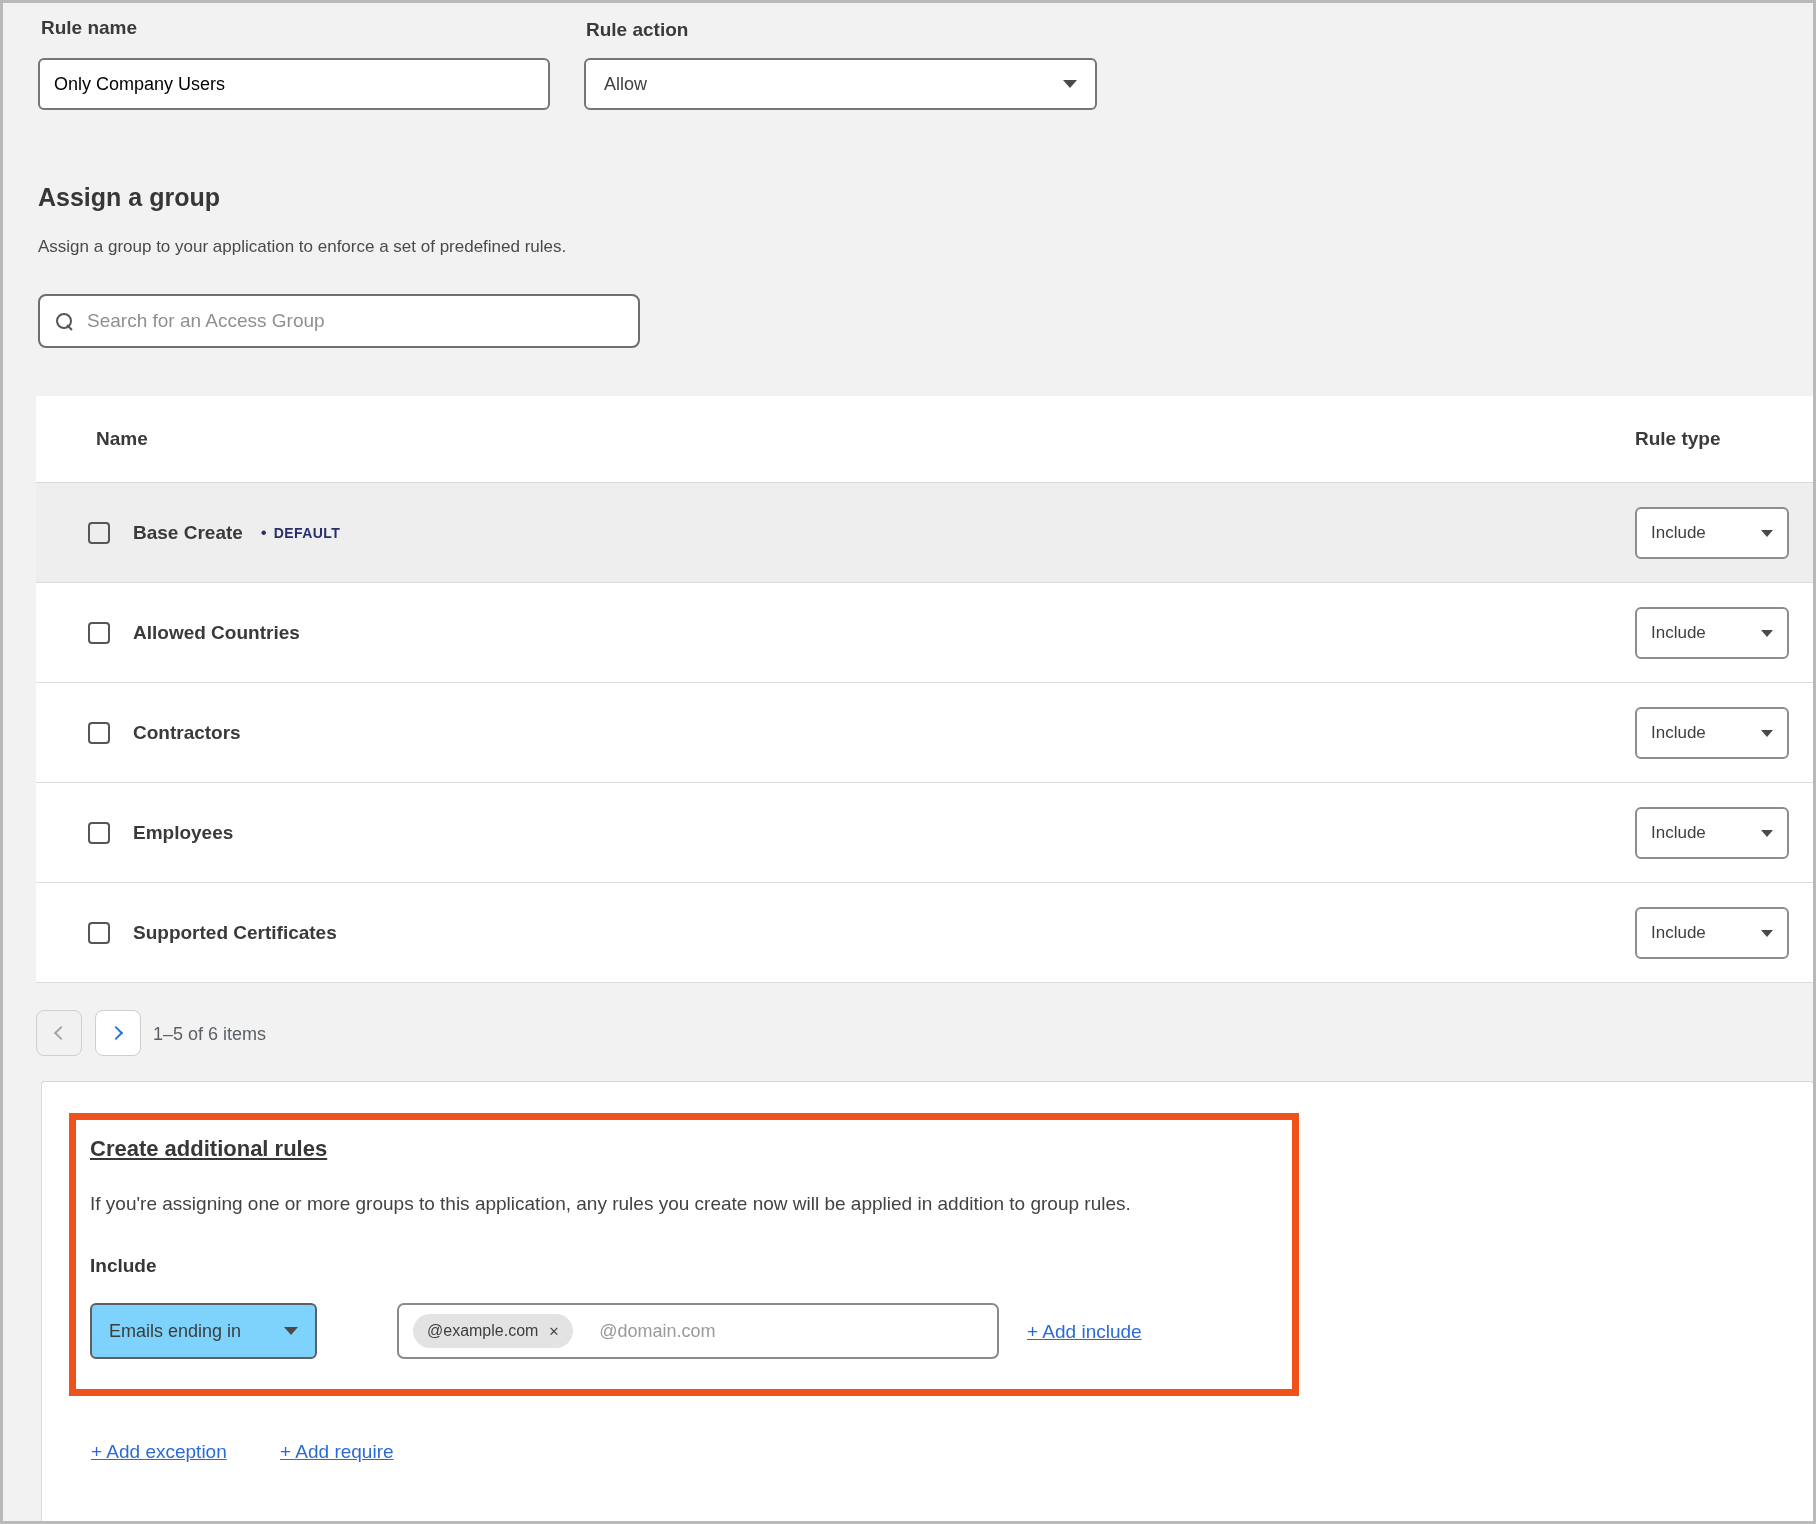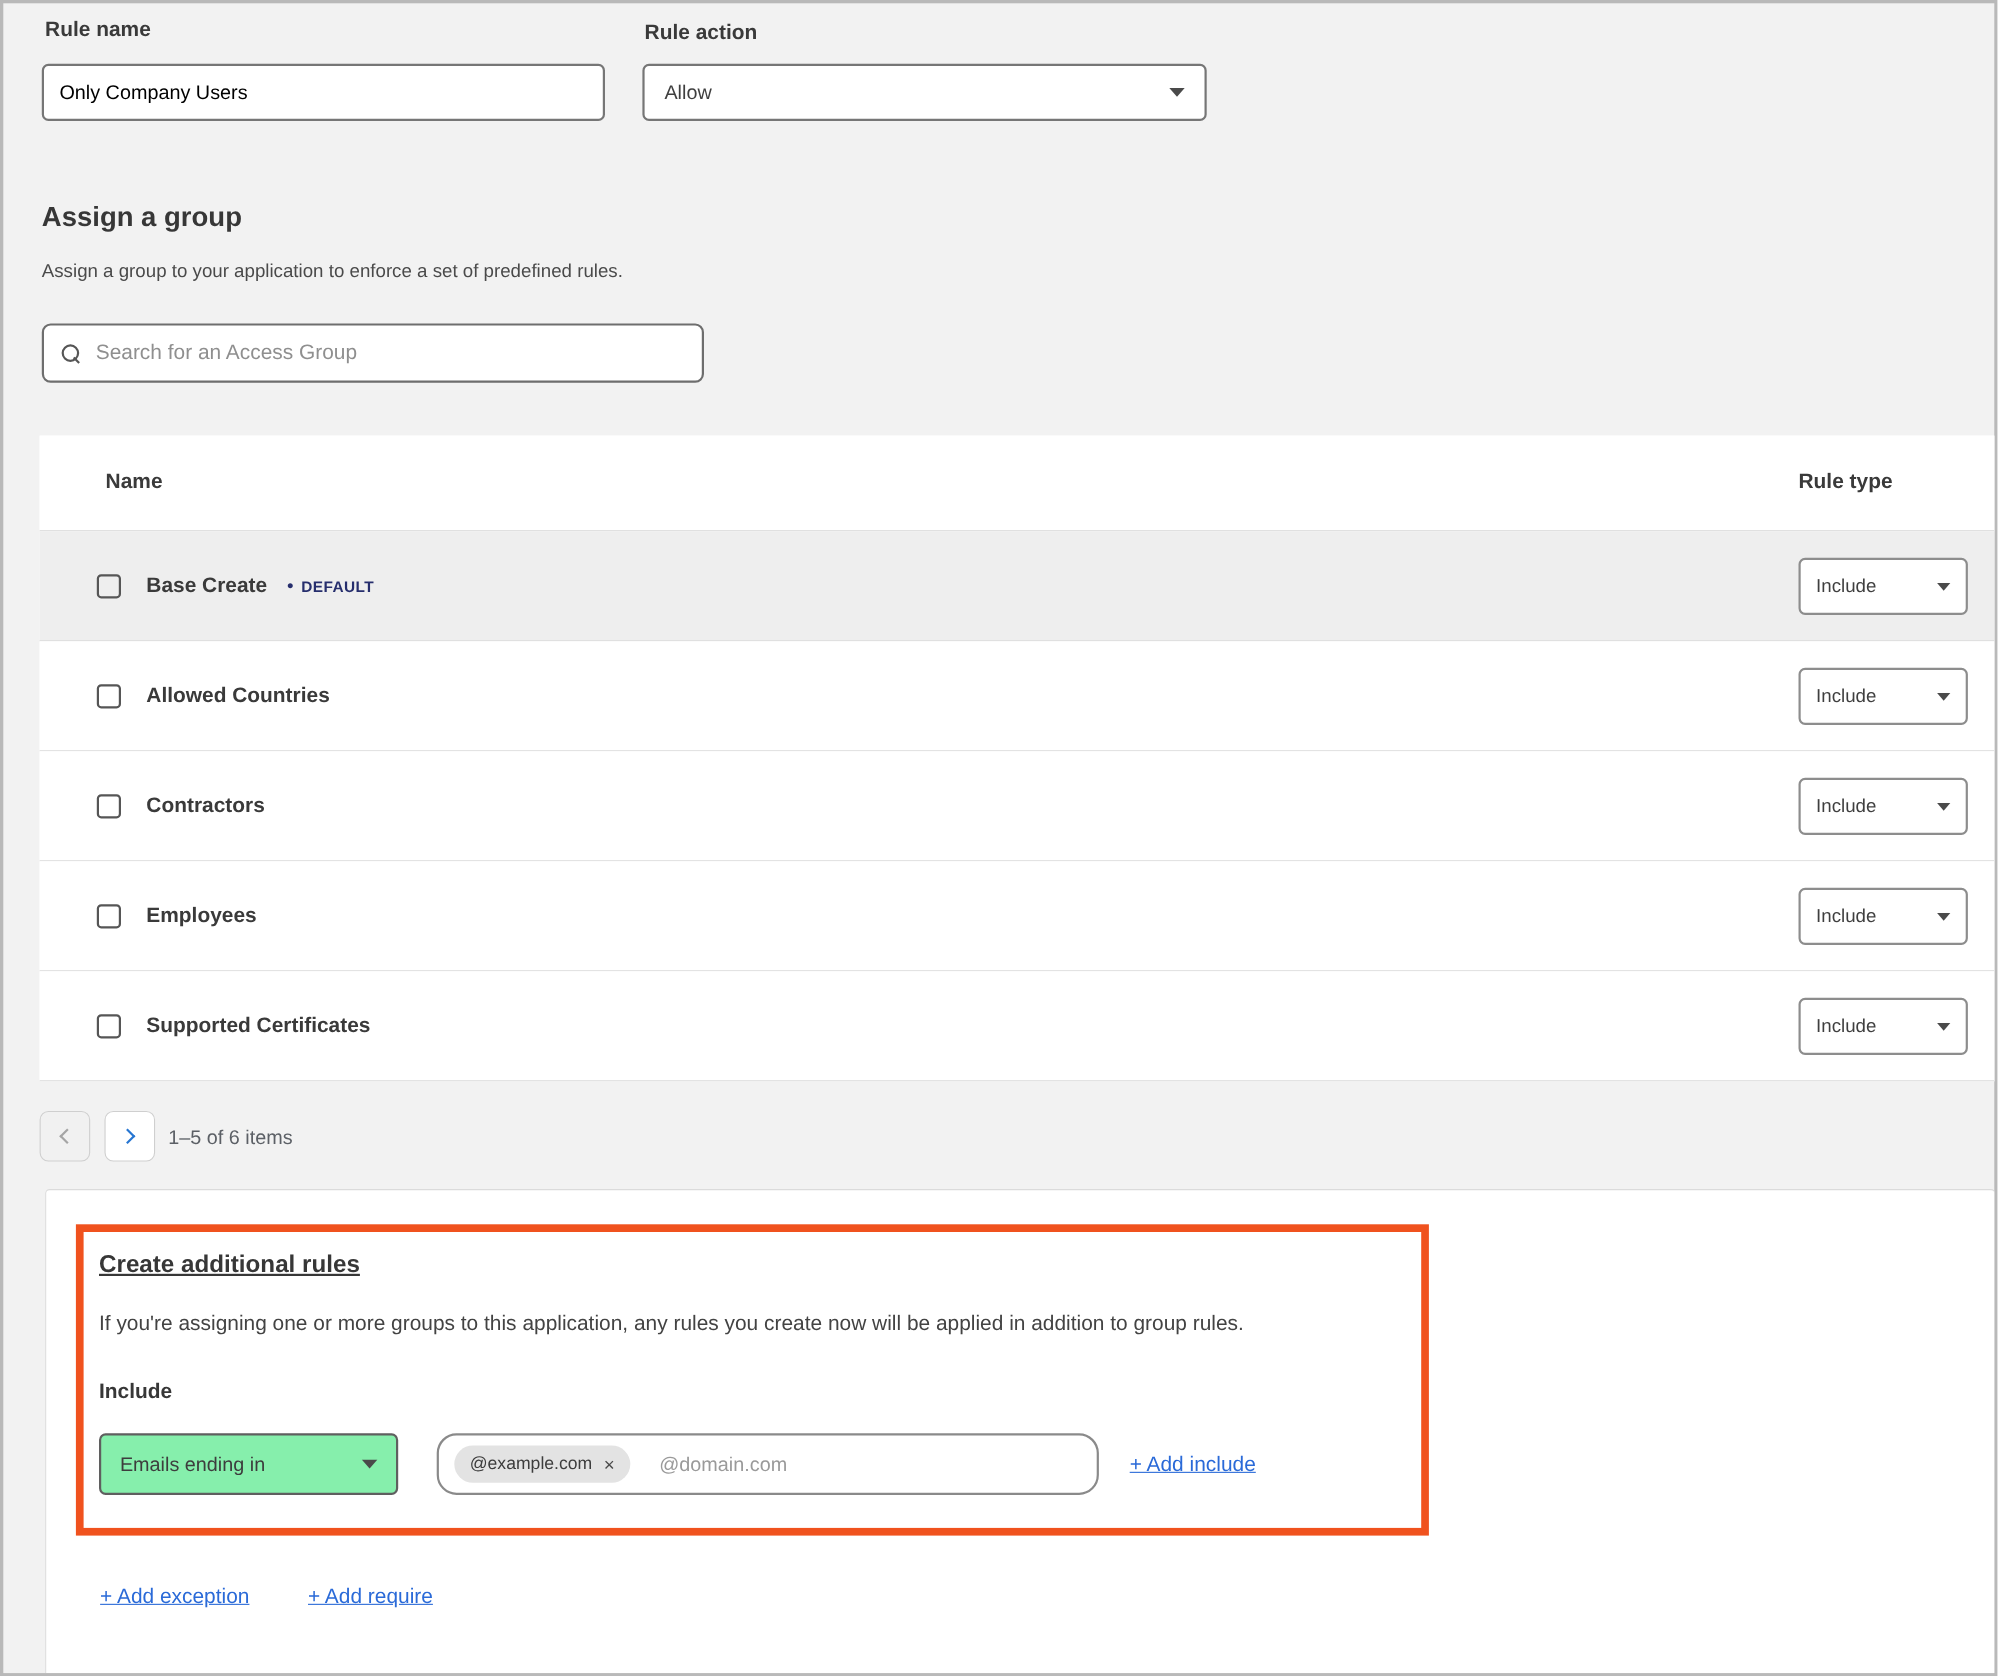--- a/index.html
+++ b/index.html
@@ -82,28 +82,28 @@
   .card {
     position:absolute; left:38px; top:1078px; width:1773px; height:446px;
     background:#fff; border:1px solid #d9d9d9; border-bottom:none; border-radius:4px 4px 0 0;
   }
   .orange-box { position:absolute; left:66px; top:1110px; width:1230px; height:283px; border:7px solid #f0521e; }
   .card-title { font-size:22px; font-weight:bold; color:#373737; }
   .card-desc { font-size:19px; color:#434343; }
   .include-label { font-size:19px; font-weight:bold; color:#373737; }
 
   .cond-select {
-    position:absolute; left:87px; top:1300px; width:272px; height:56px;
-    background:#86efac; border:2px solid #5f5f5f; border-radius:6px;
+    position:absolute; left:87px; top:1300px; width:227px; height:56px;
+    background:#7dd3fc; border:2px solid #5f5f5f; border-radius:6px;
     display:flex; align-items:center; justify-content:space-between; padding:0 17px;
     font-size:18px; color:#3d3d3d; cursor:pointer;
   }
   .tag-input {
     position:absolute; left:394px; top:1300px; width:602px; height:56px;
-    background:#fff; border:2px solid #8a8a8a; border-radius:18px;
+    background:#fff; border:2px solid #8a8a8a; border-radius:7px;
     display:flex; align-items:center; padding:0 14px;
   }
   .tag-pill {
     background:#e3e3e3; border-radius:17px; height:34px; display:flex; align-items:center;
     padding:0 14px; gap:10px; flex:none;
   }
   .tag-text { font-size:16px; color:#3d3d3d; }
   .tag-x { font-size:13px; color:#4a4a4a; cursor:pointer; line-height:1; background:none; border:none; }
   .ghost-input { border:none; outline:none; background:transparent; font-size:18px; color:#3f3f3f; margin-left:26px; flex:1; }
   .ghost-input::placeholder { color:#9a9a9a; }

